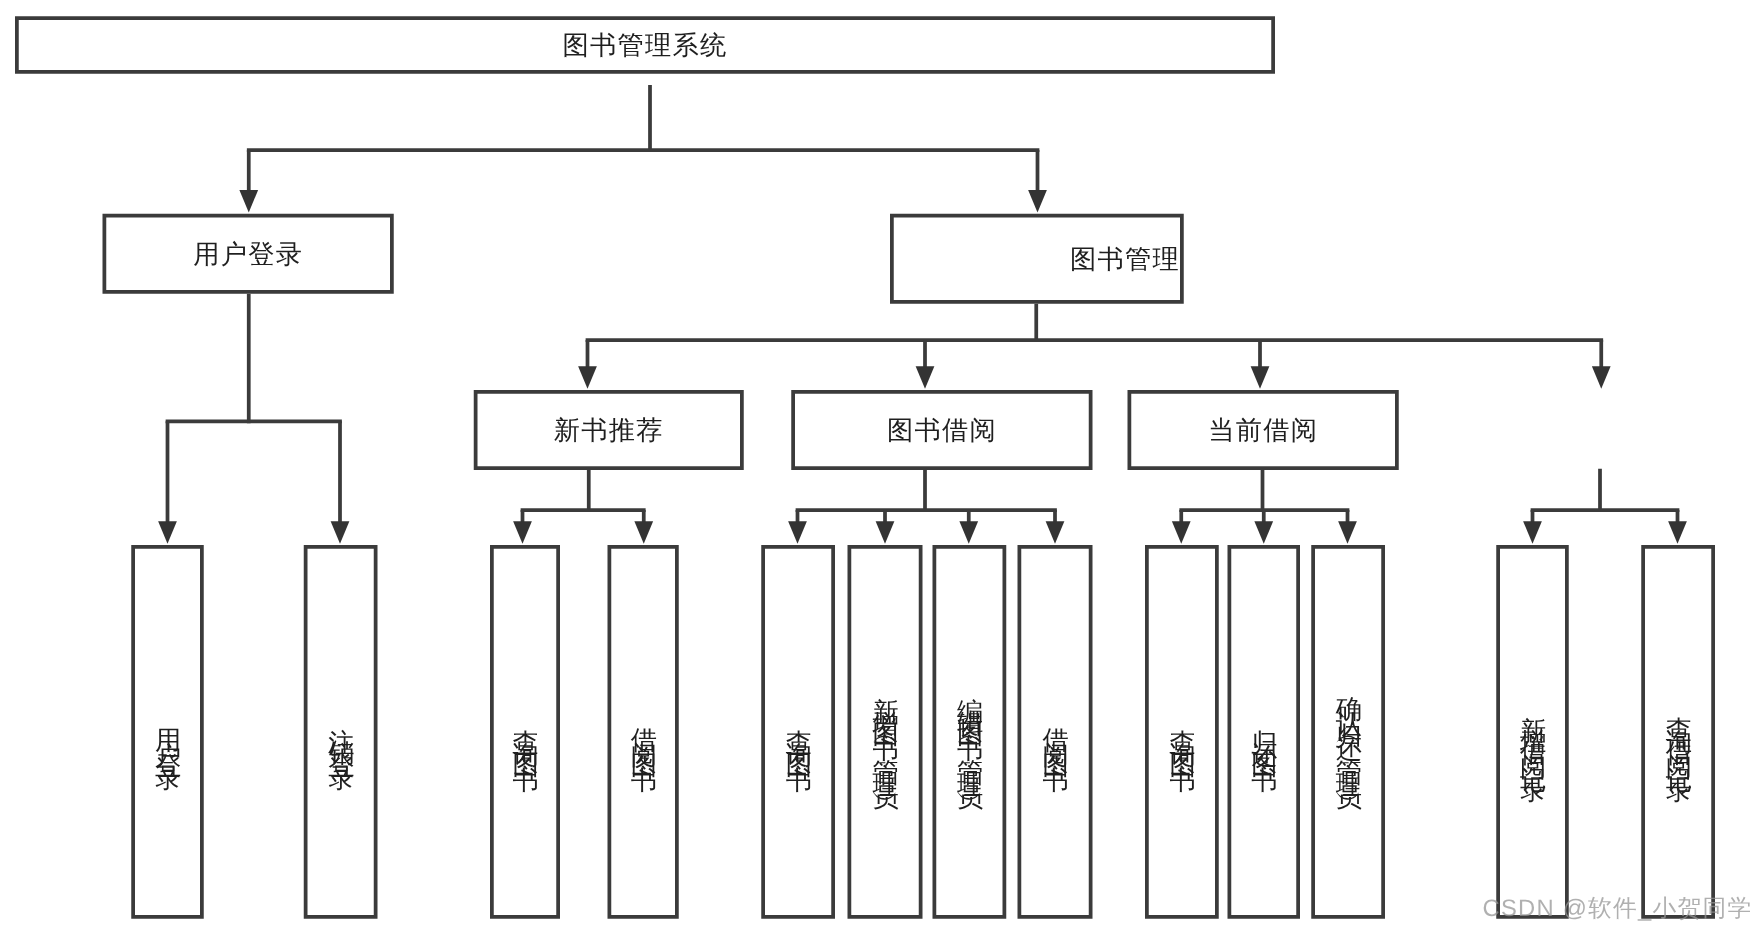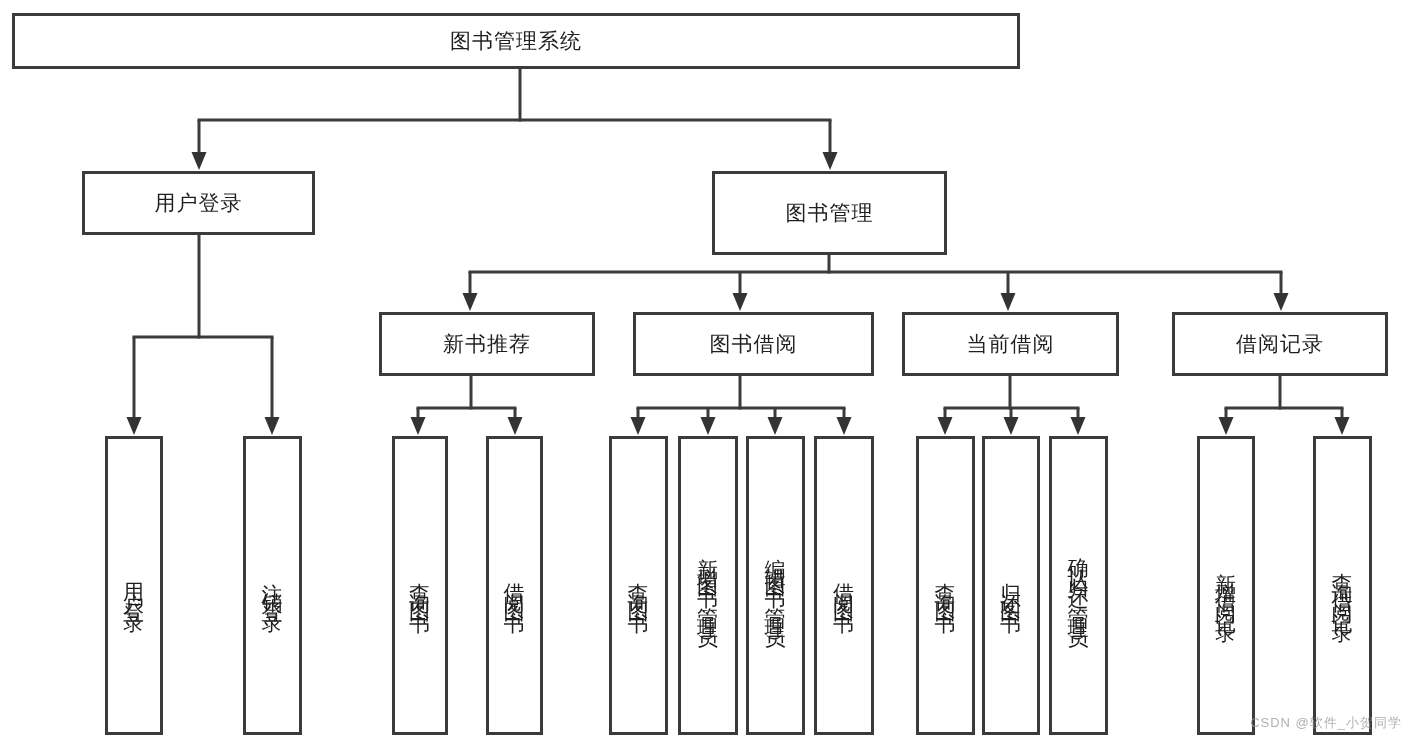--- a/index.html
+++ b/index.html
@@ -27,21 +27,21 @@
     text-orientation:mixed;
     font-size:21px;
     letter-spacing:10px;
     line-height:1;
     white-space:nowrap;
   }
   .watermark{
     position:absolute;
     right:3px;
     top:714px;
-    font-size:13px;
+    font-size:19px;
     color:rgba(150,150,150,0.75);
     letter-spacing:1px;
     z-index:5;
     pointer-events:none;
   }
 </style>
 </head>
 <body>
 
 <div id="canvas">
@@ -105,42 +105,39 @@
       <polygon points="767.5,417 782.5,417 775,435"></polygon>
       <polygon points="836.5,417 851.5,417 844,435"></polygon>
       <polygon points="937.5,417 952.5,417 945,435"></polygon>
       <polygon points="1003.5,417 1018.5,417 1011,435"></polygon>
       <polygon points="1070.5,417 1085.5,417 1078,435"></polygon>
       <polygon points="1218.5,417 1233.5,417 1226,435"></polygon>
       <polygon points="1334.5,417 1349.5,417 1342,435"></polygon>
     </g>
   </svg>
 
-  <div class="node hnode" style="left:12px;top:13px;width:1008px;height:56px;">
+  <div class="node hnode" style="left:12px;top:13px;width:1008px;height:46px;">
     <span>图书管理系统</span>
   </div>
 
   <div class="node hnode" style="left:82px;top:171px;width:233px;height:64px;">
     <span>用户登录</span>
   </div>
-  <div class="node hnode" style="left:712px;top:171px;width:235px;height:84px;">
+  <div class="node hnode" style="left:712px;top:171px;width:235px;height:72px;justify-content:flex-end;">
     <span>图书管理</span>
   </div>
 
   <div class="node hnode" style="left:379px;top:312px;width:216px;height:64px;">
     <span>新书推荐</span>
   </div>
   <div class="node hnode" style="left:633px;top:312px;width:241px;height:64px;">
     <span>图书借阅</span>
   </div>
   <div class="node hnode" style="left:902px;top:312px;width:217px;height:64px;">
     <span>当前借阅</span>
-  </div>
-  <div class="node hnode" style="left:1172px;top:312px;width:216px;height:64px;">
-    <span>借阅记录</span>
   </div>
 
   <div class="node vnode" style="left:105px;top:436px;width:58px;height:299px;">
     <span>用户登录</span>
   </div>
   <div class="node vnode" style="left:243px;top:436px;width:59px;height:299px;">
     <span>注销登录</span>
   </div>
 
   <div class="node vnode" style="left:392px;top:436px;width:56px;height:299px;">

